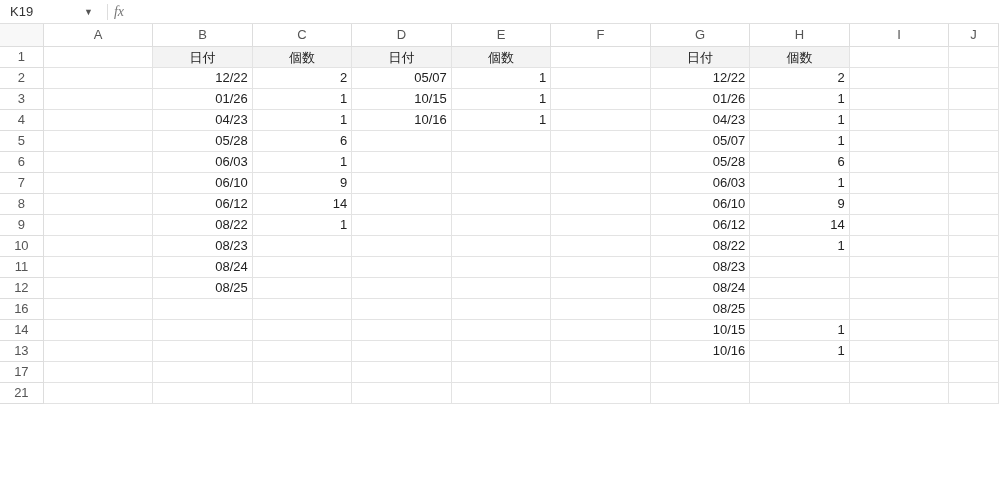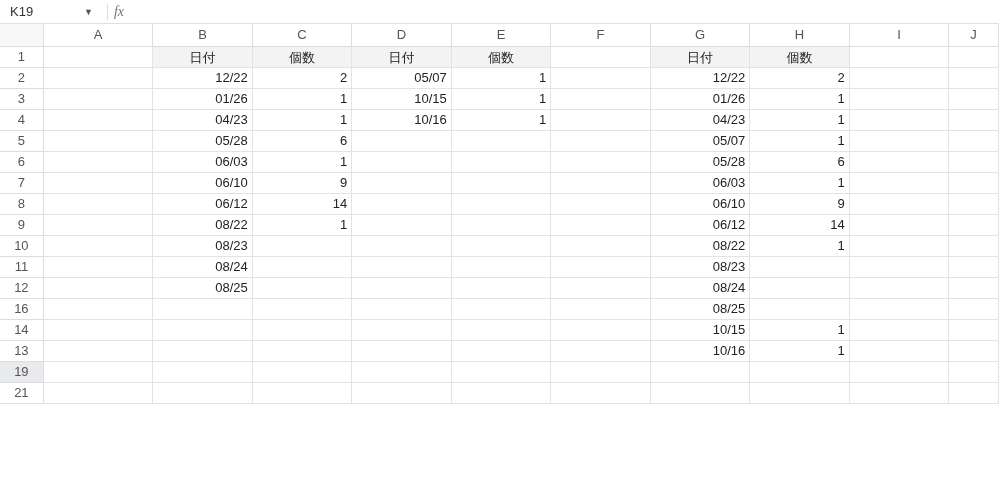--- a/index.html
+++ b/index.html
@@ -337,22 +337,22 @@
         <div class="cell" style="width: 100px;"></div>
         <div class="cell" style="width: 100px;"></div>
         <div class="cell" style="width: 100px;"></div>
         <div class="cell" style="width: 100px;"></div>
         <div class="cell" style="width: 100px;"></div>
         <div class="cell right" style="width: 100px;">10/16</div>
         <div class="cell right" style="width: 100px;">1</div>
         <div class="cell" style="width: 100px;"></div>
         <div class="cell" style="width: 50px;"></div>
       </div>
-      <div class="row selected">
-        <div class="row-head selected">19</div>
+      <div class="row">
+        <div class="row-head">17</div>
         <div class="cell" style="width: 110px;"></div>
         <div class="cell" style="width: 100px;"></div>
         <div class="cell" style="width: 100px;"></div>
         <div class="cell" style="width: 100px;"></div>
         <div class="cell" style="width: 100px;"></div>
         <div class="cell" style="width: 100px;"></div>
         <div class="cell" style="width: 100px;"></div>
         <div class="cell" style="width: 100px;"></div>
         <div class="cell" style="width: 100px;"></div>
         <div class="cell" style="width: 50px;"></div>

